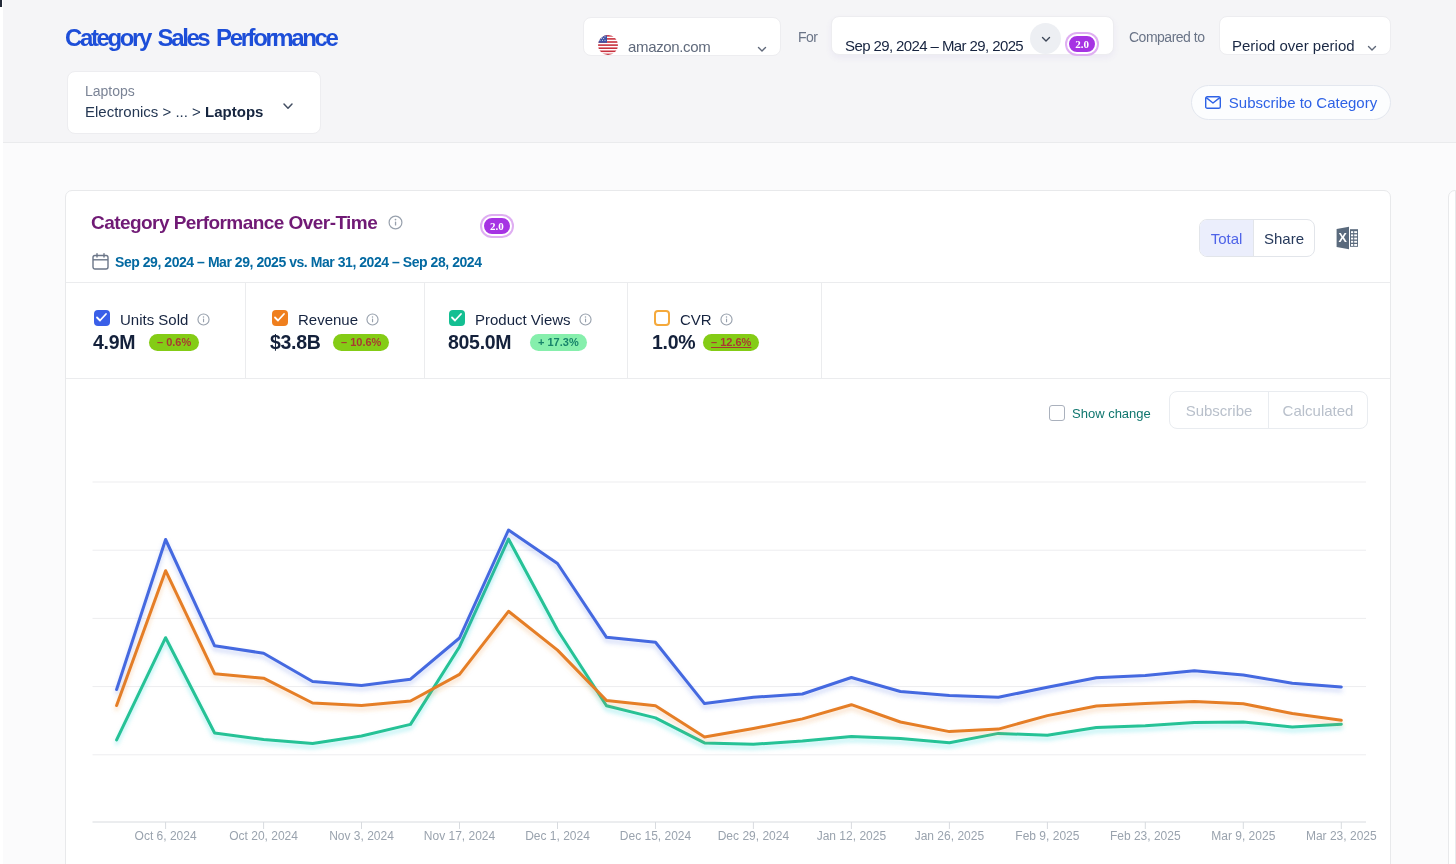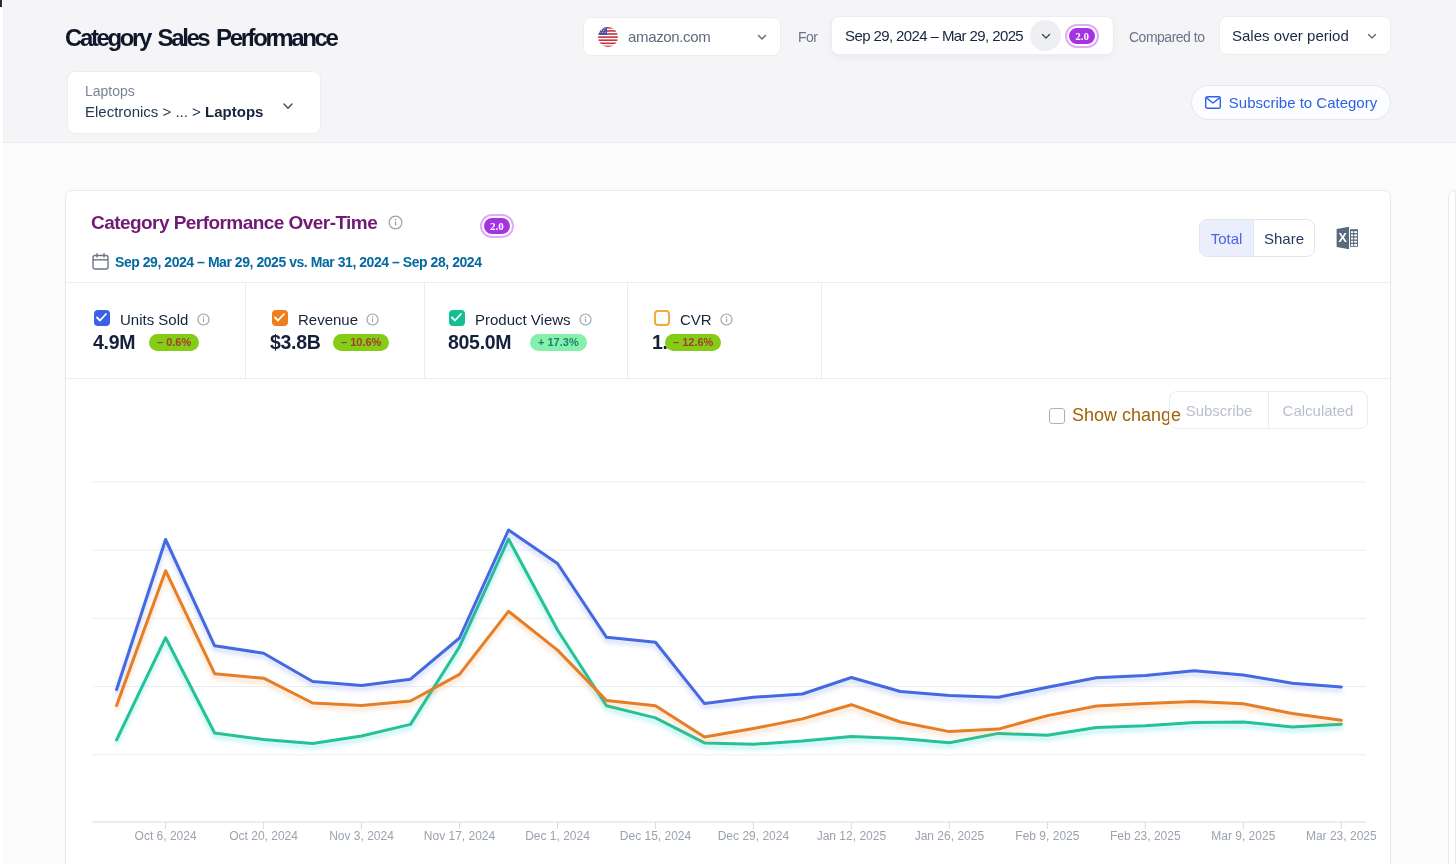--- a/index.html
+++ b/index.html
@@ -3,23 +3,23 @@
 <meta charset="utf-8">
 <style>
 * { margin:0; padding:0; box-sizing:border-box; }
 html,body { width:1456px; height:864px; overflow:hidden; }
 body { font-family:"Liberation Sans", sans-serif; background:#fbfbfc; position:relative; }
 
 
 #headband { position:absolute; left:3px; top:0; width:1453px; height:143px; background:#f5f5f7; border-bottom:1px solid #eaebed; }
 #leftstrip { position:absolute; left:0; top:0; width:3px; height:864px; background:#ffffff; }
 #cornermark { position:absolute; left:0; top:0; width:2px; height:7px; background:#232a38; }
-h1.pagetitle { position:absolute; left:65px; top:24px; font-size:24px; font-weight:700; color:#0f172a; letter-spacing:-2.4px; word-spacing:3.5px; }
-
-.sel { position:absolute; background:#fff; border:1px solid #ededf0; border-radius:8px; display:flex; align-items:center; }
+h1.pagetitle { position:absolute; left:65px; top:24px; font-size:24px; font-weight:700; color:#1d4ed8; letter-spacing:-2.4px; word-spacing:3.5px; }
+
+.sel { position:absolute; background:#fff; border:1px solid #ededf0; border-radius:8px; display:flex; align-items:flex-end; }
 .lbl { position:absolute; font-size:14px; color:#6a7487; letter-spacing:-0.5px; }
 #sel-domain { left:583px; top:17px; width:198px; height:39px; padding:0 12px 0 14px; }
 #for-lbl { left:798px; top:29px; }
 #sel-date { left:831px; top:16px; width:283px; height:39px; padding:0 16px 0 13px; box-shadow:0 3px 6px rgba(120,80,200,0.07); }
 #cmp-lbl { left:1129px; top:29px; }
 #sel-period { left:1219px; top:16px; width:172px; height:39px; padding:0 12px 0 12px; }
 
 .chev { width:12px; height:12px; flex:0 0 auto; }
 .badge20 { display:inline-block; background:#a633e3; color:#fff; font-size:11px; font-weight:700; line-height:14px; padding:1px 6px; border-radius:999px; border:2px solid #ffffff; box-shadow:0 0 0 2px #dfaef2;font-family:Liberation Serif, serif; }
 
@@ -50,21 +50,21 @@
 .tlabel { position:absolute; font-size:15px; color:#15233f; font-weight:500; }
 .tvalue { position:absolute; font-size:19.5px; font-weight:700; color:#14213b; letter-spacing:-0.3px; }
 .pill { position:absolute; height:17px; border-radius:9px; font-size:11px; font-weight:700; line-height:17px; padding:0 8px; }
 .pill.red { background:#84cc16; color:#a83a32; }
 .pill.grn { background:#86efac; color:#17846a; }
 .iinfo { display:inline-block; vertical-align:-1px; }
 
 
 #showchange { position:absolute; left:983px; top:214px; display:flex; align-items:center; gap:7px; }
 #showchange .box { width:16px; height:16px; border:1.5px solid #aab1bd; border-radius:3px; background:#fff; }
-#showchange .txt { font-size:18px; color:#a16207; }
+#showchange .txt { font-size:13px; color:#0f766e; }
 #seg-cc { position:absolute; left:1103px; top:200px; width:199px; height:38px; border:1px solid #e9ecf0; border-radius:8px; display:flex; }
 #seg-cc div { flex:1; display:flex; align-items:center; justify-content:center; font-size:15px; color:#b9c0cb; }
 #seg-cc div:first-child { border-right:1px solid #e9ecf0; }
 </style>
 </head>
 <body>
 <div id="headband"></div>
 <div id="leftstrip"></div>
 <div id="cornermark"></div>
 <h1 class="pagetitle">Category Sales Performance</h1>
@@ -112,21 +112,21 @@
     <svg class="chev" viewBox="0 0 12 12">
         <path d="M2.5 4.5 L6 8 L9.5 4.5" fill="none" stroke="#3c4657" stroke-width="1.4" stroke-linecap="round" stroke-linejoin="round"></path>
       </svg>
   </span>
   <span class="badge20" style="margin-left:6px;">2.0</span>
 </div>
 
 <span class="lbl" id="cmp-lbl">Compared to</span>
 
 <div class="sel" id="sel-period">
-  <span style="font-size:15px;color:#1a2844;white-space:nowrap;">Sales over period</span>
+  <span style="font-size:15px;color:#1a2844;white-space:nowrap;">Period over period</span>
   <svg class="chev" style="margin-left:auto" viewBox="0 0 12 12">
       <path d="M2.5 4.5 L6 8 L9.5 4.5" fill="none" stroke="#5f6879" stroke-width="1.4" stroke-linecap="round" stroke-linejoin="round"></path>
     </svg>
 </div>
 
 <div id="catbox">
   <div class="cl">Laptops</div>
   <div class="cv">Electronics &gt; ... &gt; <b>Laptops</b></div>
   <svg class="chev" width="14" height="14" viewBox="0 0 12 12">
       <path d="M2 4 L6 8.2 L10 4" fill="none" stroke="#444f63" stroke-width="1.5" stroke-linecap="round" stroke-linejoin="round"></path>
@@ -227,21 +227,21 @@
     <span class="tvalue" style="left:382px;top:48px;">805.0M</span>
     <span class="pill grn" style="left:464px;top:51px;">+ 17.3%</span>
 
     <span class="cb" style="left:588px;top:27px;background:#fff;border:2px solid #f5a93b;"></span>
     <span class="tlabel" style="left:614px;top:28px;">CVR <svg class="iinfo" width="13" height="13" viewBox="0 0 15 15" style="margin-left:4px">
           <circle cx="7.5" cy="7.5" r="6.4" fill="none" stroke="#98a1ad" stroke-width="1.3"></circle>
           <rect x="6.9" y="6.4" width="1.3" height="4.2" rx="0.6" fill="#98a1ad"></rect>
           <circle cx="7.5" cy="4.6" r="0.85" fill="#98a1ad"></circle>
         </svg></span>
     <span class="tvalue" style="left:586px;top:48px;">1.0%</span>
-    <span class="pill red" style="left:599px;top:51px;">– 12.6%</span>
+    <span class="pill red" style="left:637px;top:51px;text-decoration:underline;">– 12.6%</span>
   </div>
 
   <div id="showchange">
       <span class="box"></span>
       <span class="txt">Show change</span>
     </div>
   <div id="seg-cc">
       <div>Subscribe</div>
       <div>Calculated</div>
     </div>

